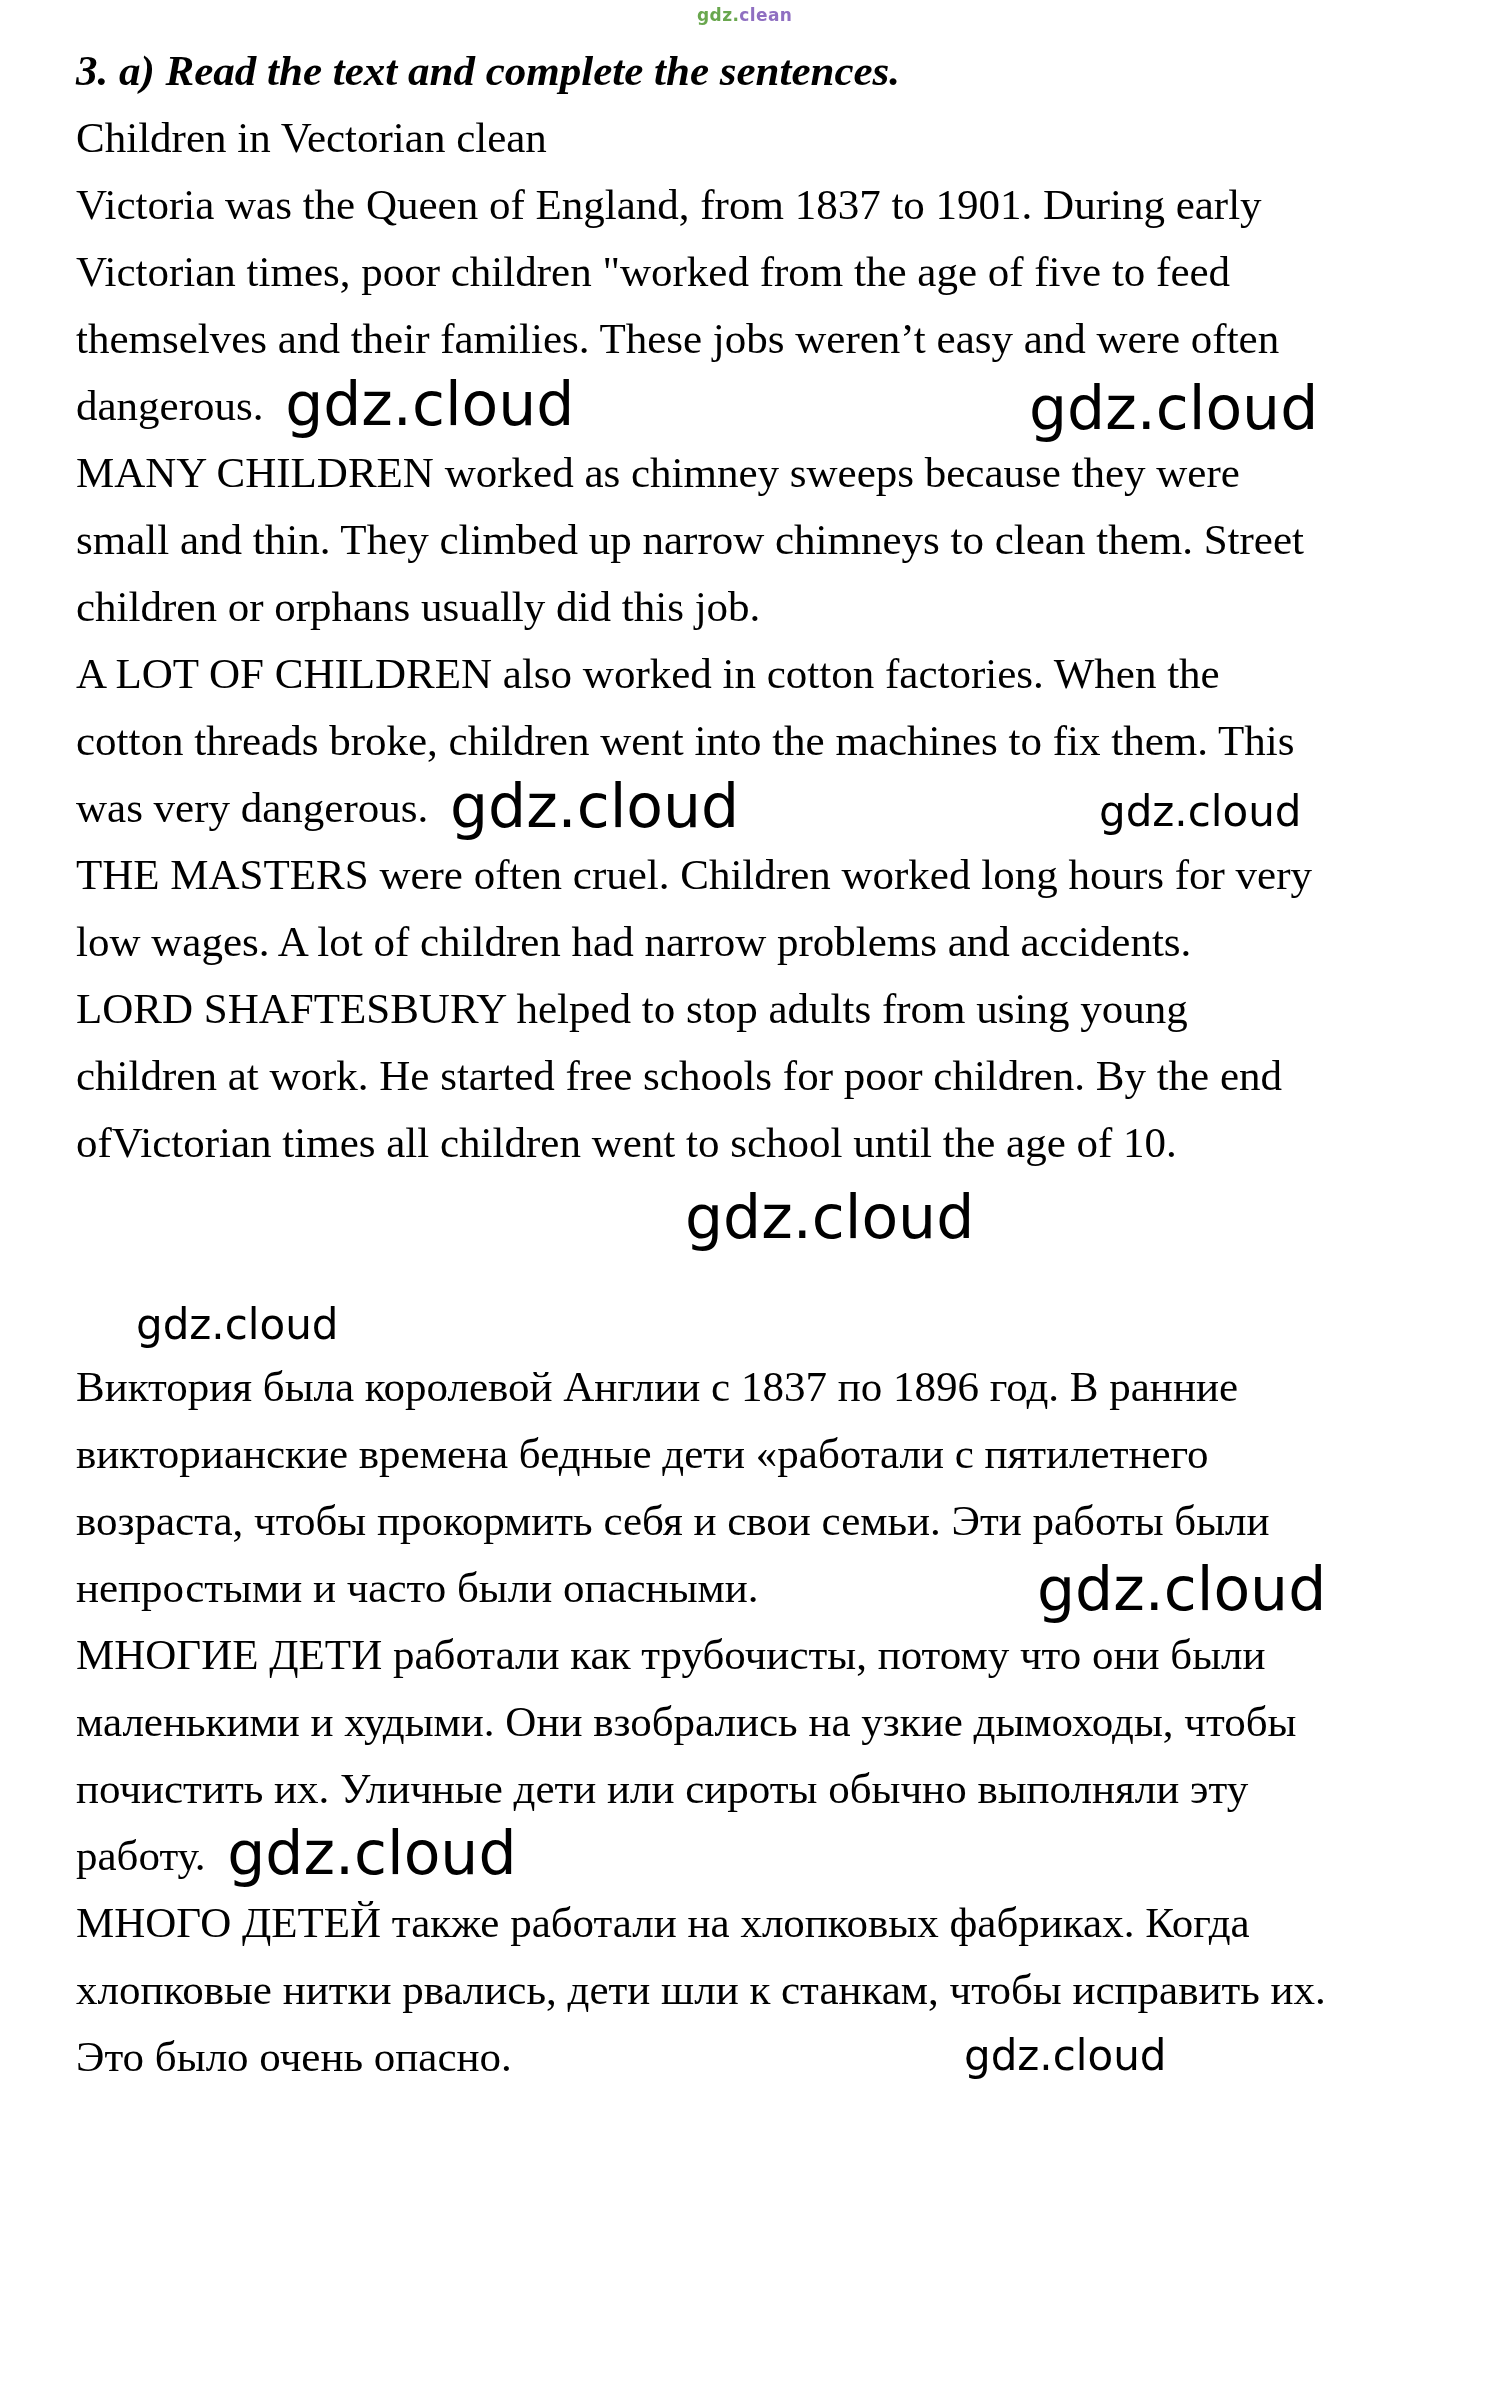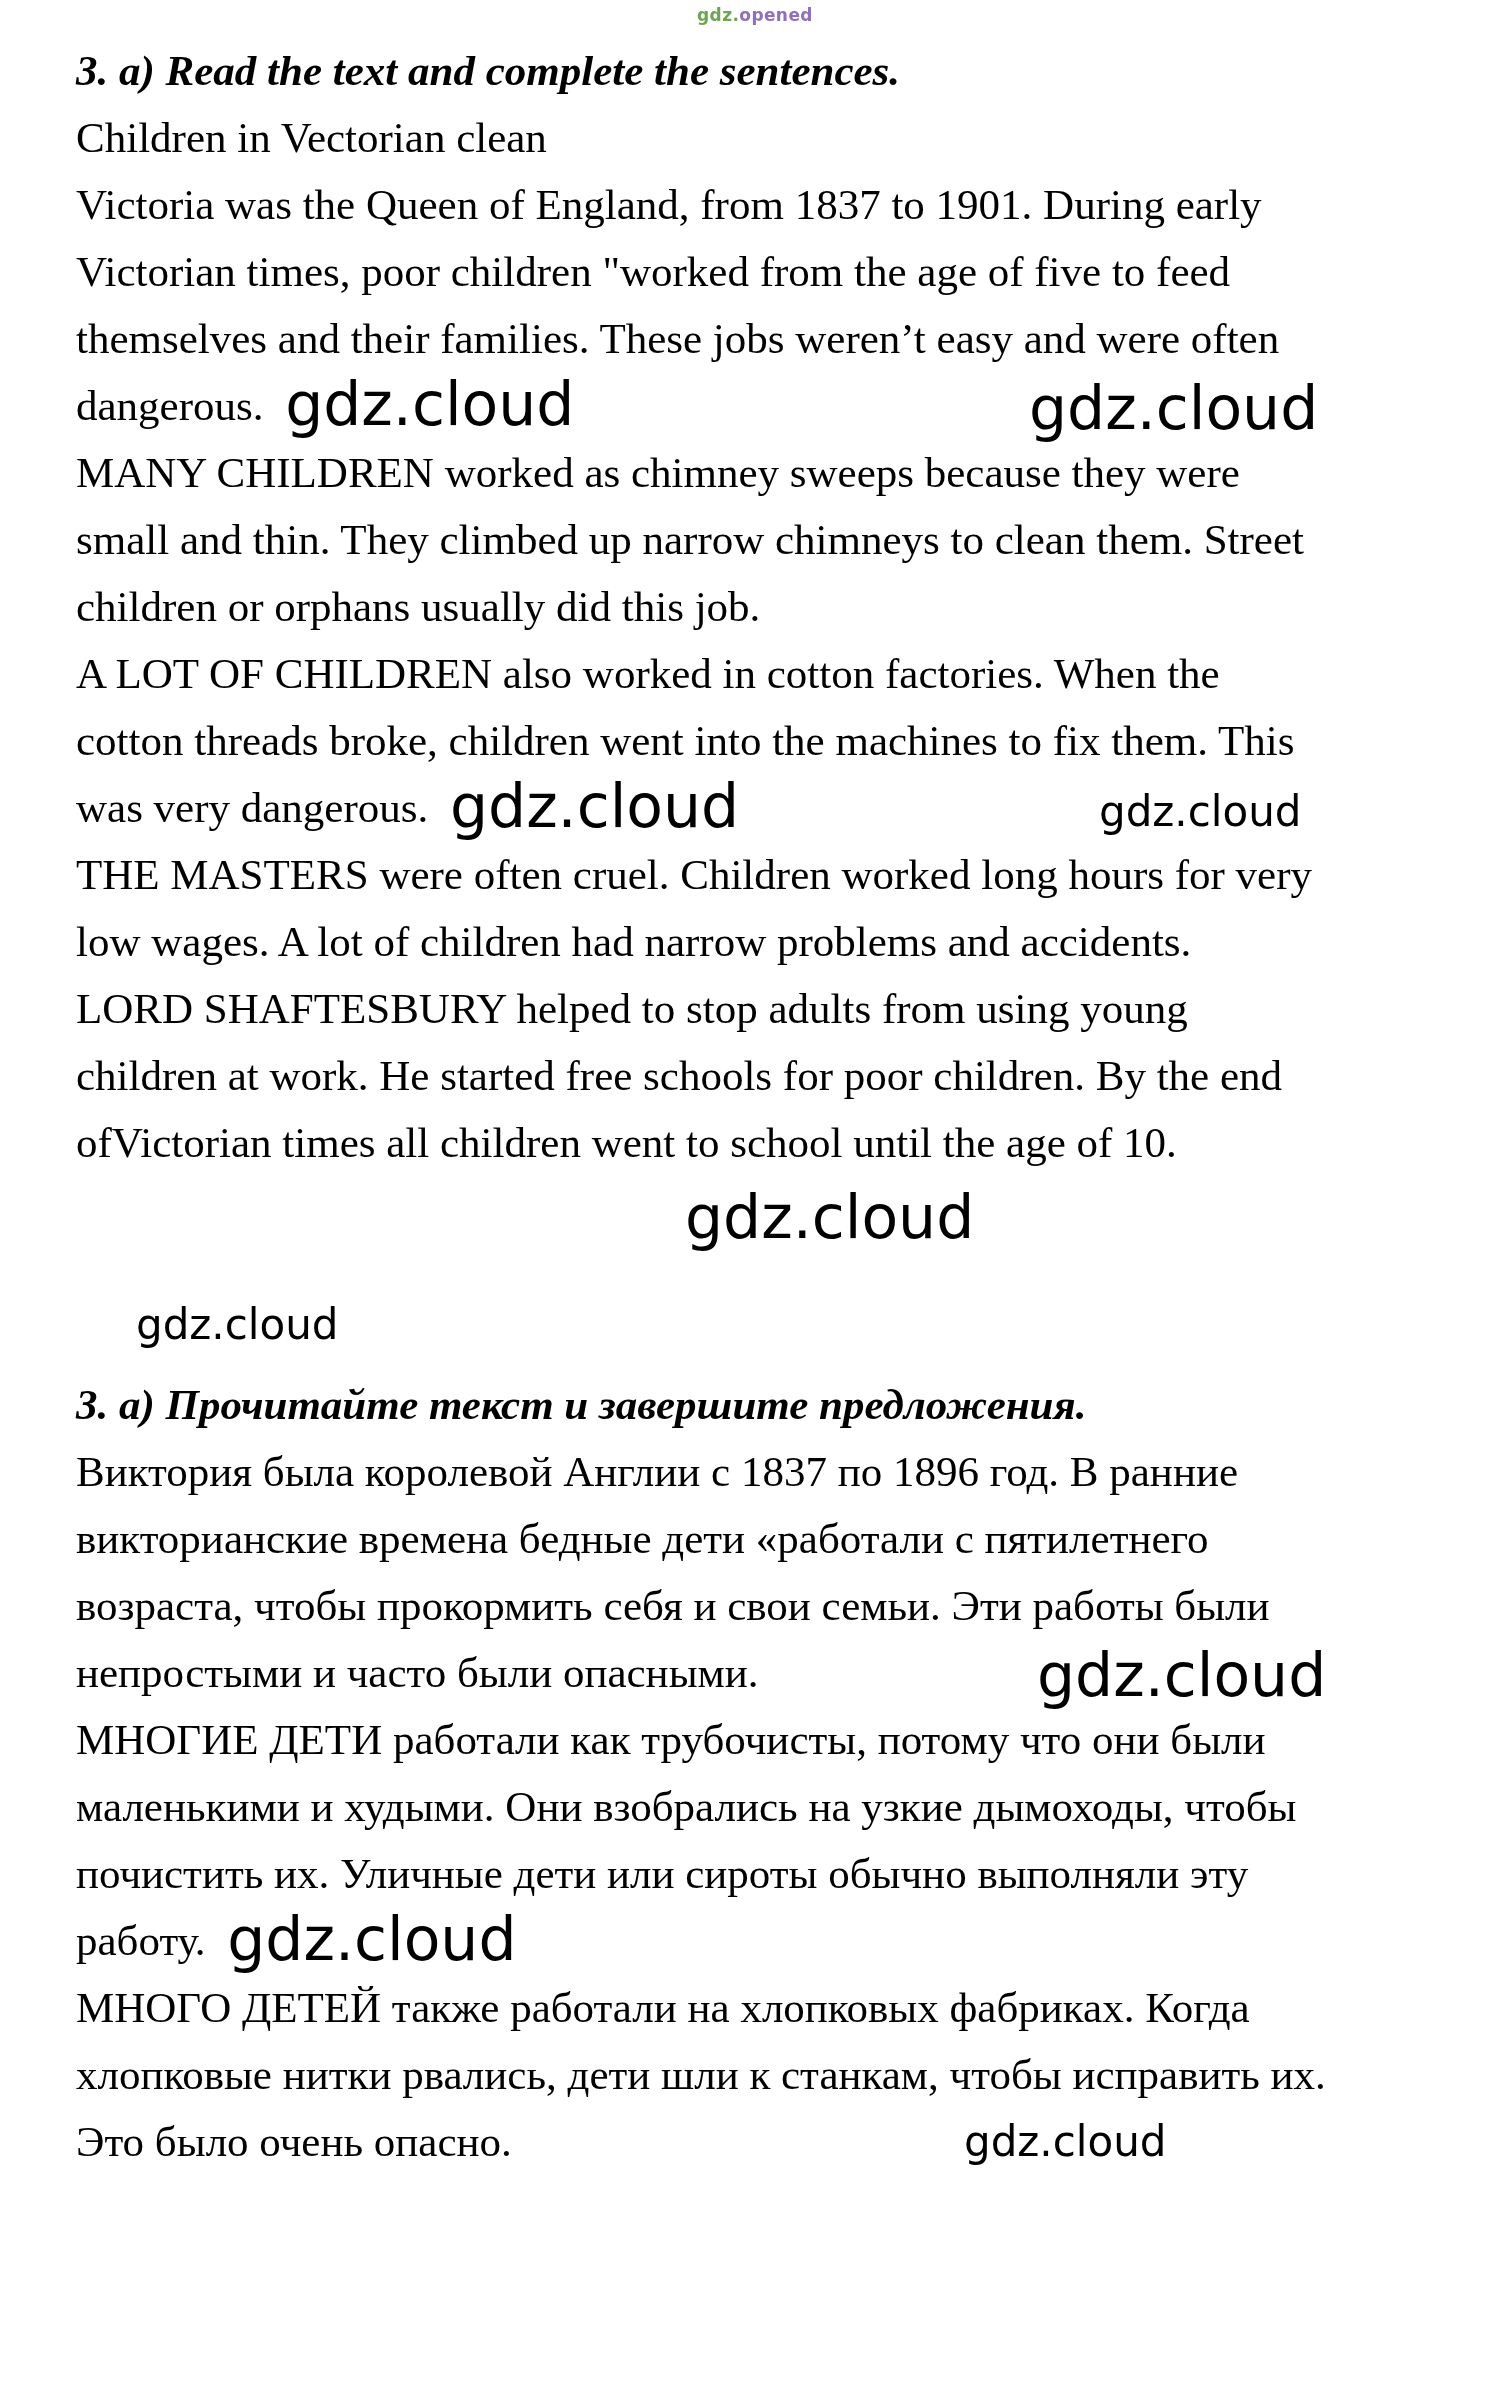--- a/index.html
+++ b/index.html
@@ -70,21 +70,21 @@
   }
   .wm-row-left .wm { margin-left: 60px; }
 
   .ru-heading-gap { margin-top: 18.6px; }
 </style>
 </head>
 <body>
 
 <div class="page">
 
-  <div class="tiny-wm"><span class="part1">gdz.</span><span class="part2">opened</span></div>
+  <div class="tiny-wm"><span class="part1">gdz.</span><span class="part2">clean</span></div>
 
   <section>
     <div class="heading">3. a) Read the text and complete the sentences.</div>
 
     <div class="para"><span class="txt">Children in Vectorian clean</span></div>
 
     <div class="para"><span class="txt">Victoria was the Queen of England, from 1837 to 1901. During early
 Victorian times, poor children "worked from the age of five to feed
 themselves and their families. These jobs weren’t easy and were often
 dangerous.</span><span class="wm wm-lg wm-inline">gdz.cloud</span><span class="wm wm-lg wm-abs" style="left:953px; bottom:1.5px;">gdz.cloud</span></div>
@@ -104,21 +104,20 @@
     <div class="para"><span class="txt">LORD SHAFTESBURY helped to stop adults from using young
 children at work. He started free schools for poor children. By the end
 ofVictorian times all children went to school until the age of 10.</span></div>
   </section>
 
   <div class="wm-row-center"><span class="wm wm-lg">gdz.cloud</span></div>
 
   <div class="wm-row-left"><span class="wm wm-md">gdz.cloud</span></div>
 
   <section>
-    <div class="heading ru-heading-gap">3. а) Прочитайте текст и завершите предложения.</div>
 
 
     <div class="para"><span class="txt">Виктория была королевой Англии с 1837 по 1896 год. В ранние
 викторианские времена бедные дети «работали с пятилетнего
 возраста, чтобы прокормить себя и свои семьи. Эти работы были
 непростыми и часто были опасными.</span><span class="wm wm-lg wm-abs" style="left:961px; bottom:1.5px;">gdz.cloud</span></div>
 
     <div class="para"><span class="txt">МНОГИЕ ДЕТИ работали как трубочисты, потому что они были
 маленькими и худыми. Они взобрались на узкие дымоходы, чтобы
 почистить их. Уличные дети или сироты обычно выполняли эту

